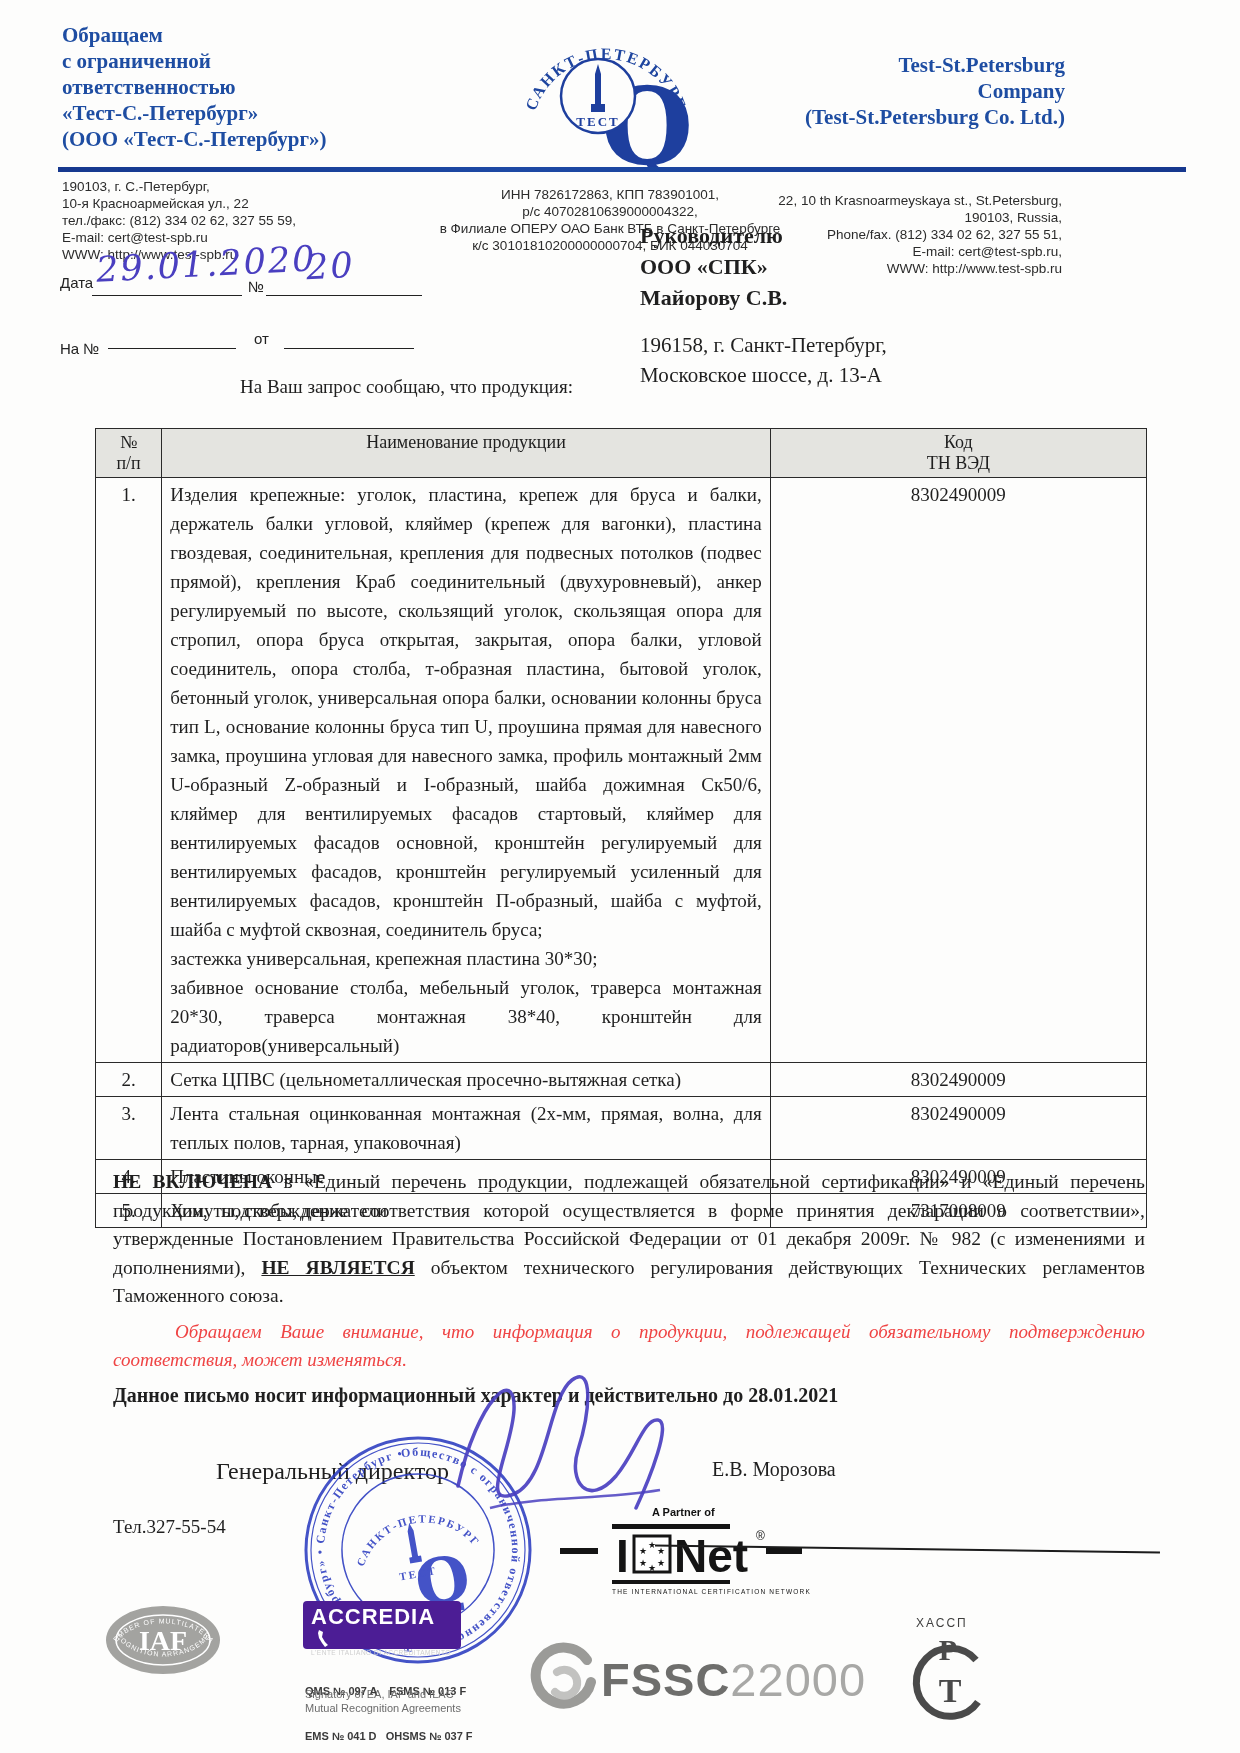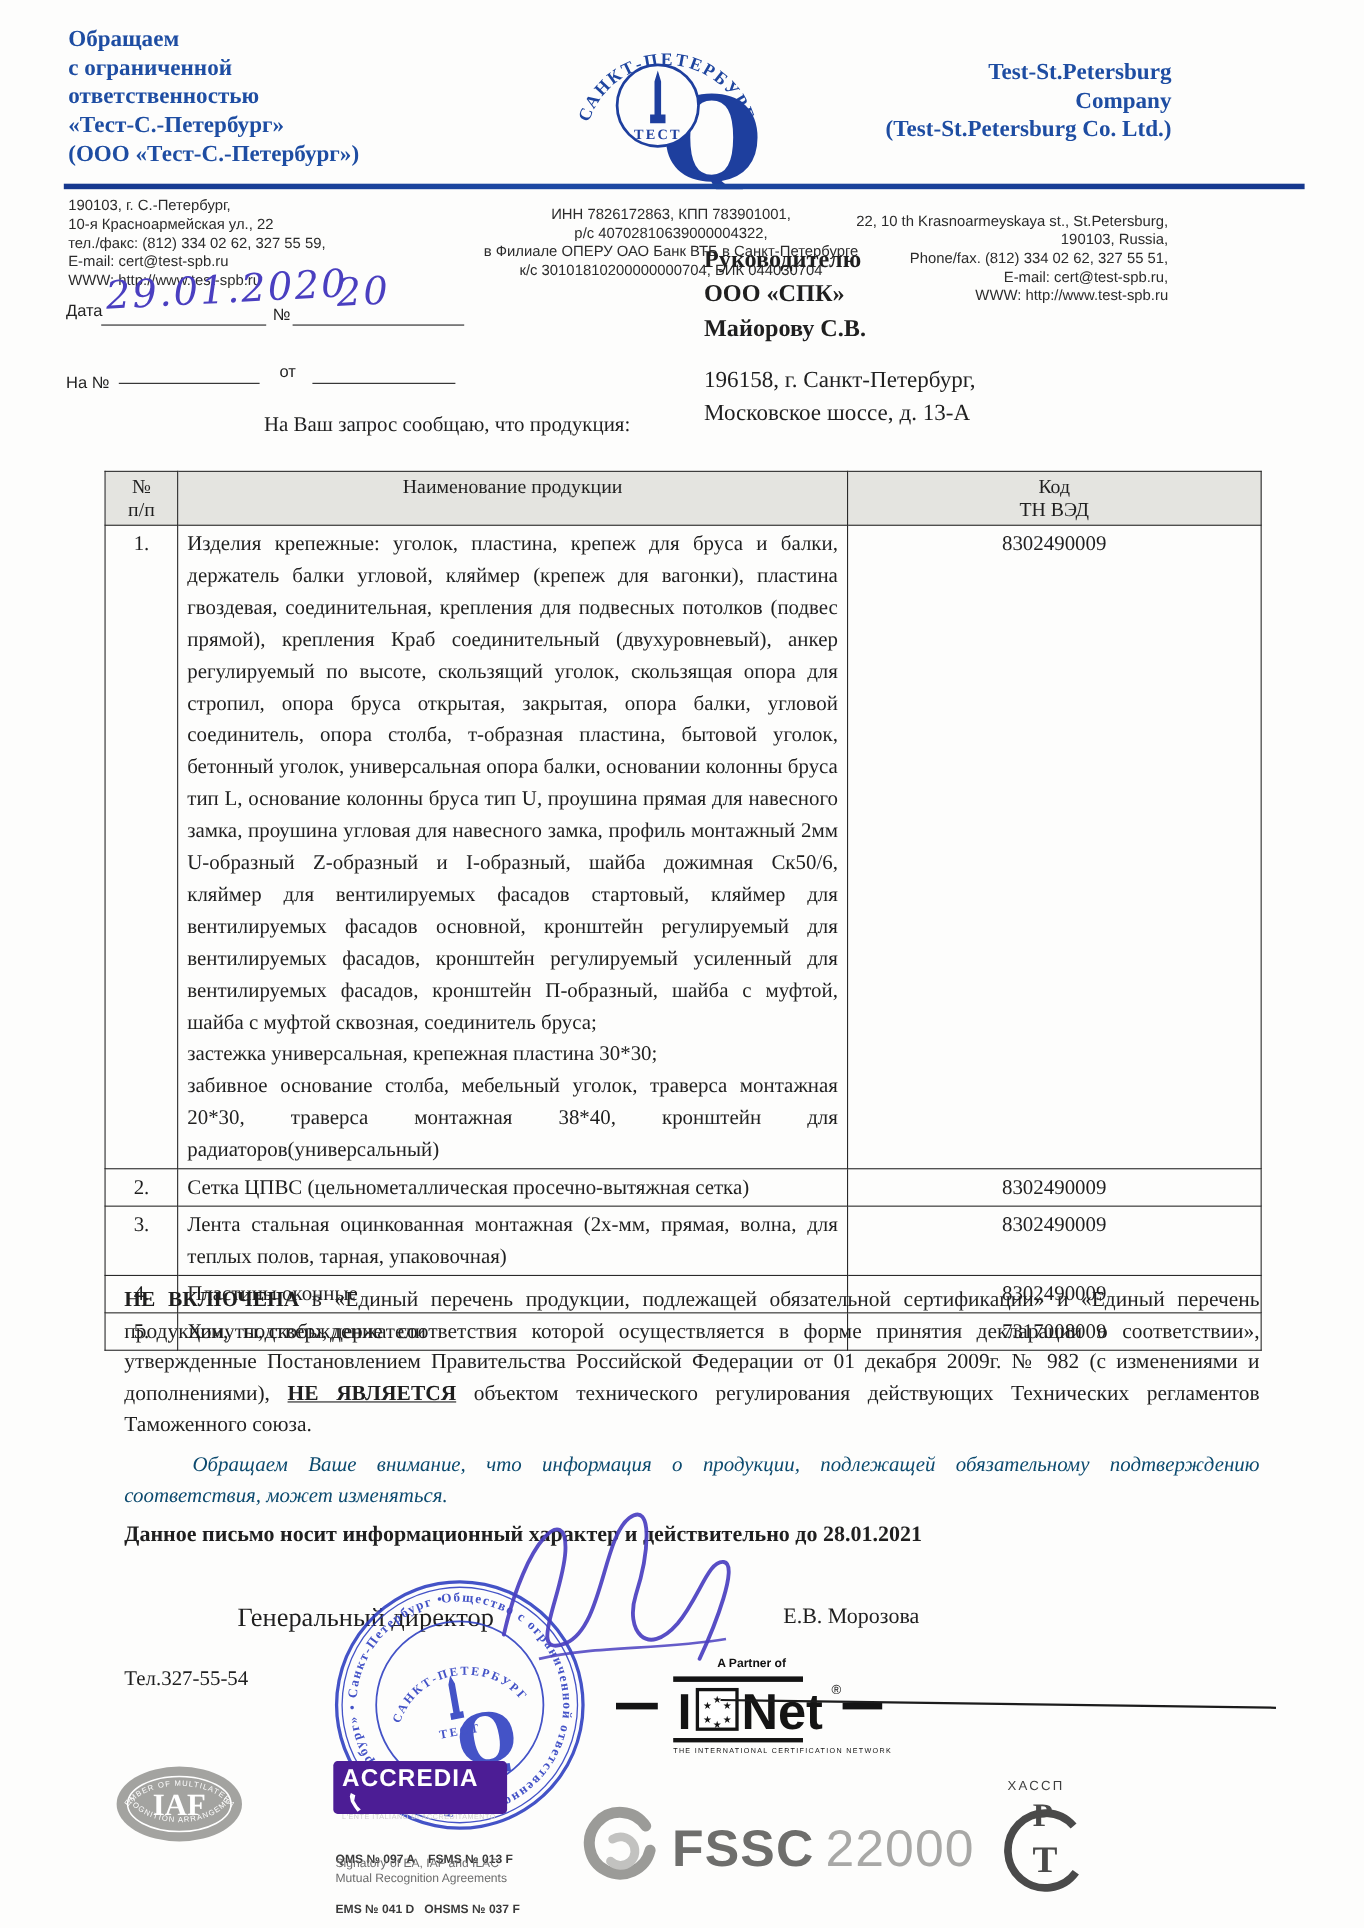--- a/index.html
+++ b/index.html
@@ -28,40 +28,40 @@
              font-size:19px;line-height:29px;}
   table.main td,table.main th{border:1.6px solid #2a2a2a;vertical-align:top;padding:2px 8px;}
   table.main th{background:#e4e4e0;font-weight:normal;font-size:18px;line-height:21px;
                 text-align:center;padding:3px 4px;}
   td.ncell{width:52px;text-align:center;}
   td.namecell{width:620px;text-align:justify;padding:4px 10px 6px 12px;}
   td.codecell{width:380px;text-align:center;}
   
   .p1{left:113px;top:1168px;width:1032px;font-size:19.5px;line-height:28.5px;text-align:justify;}
   .p2{left:113px;top:1318px;width:1032px;font-size:19px;line-height:28px;text-align:justify;
-      font-style:italic;color:#0c4a6e;text-indent:62px;}
+      font-style:italic;color:#ef4444;text-indent:62px;}
   .validity{left:113px;top:1384px;font-size:20px;font-weight:bold;}
   .sig-title{left:196px;top:1458px;font-size:24px;margin-left:20px;}
   .sig-name{left:712px;top:1458px;font-size:20px;}
   .phone{left:113px;top:1516px;font-size:19px;}
   .bold{font-weight:bold;}
   .bold-u{font-weight:bold;text-decoration:underline;}
   
   .partner-of{left:652px;top:1506px;font-family:"Liberation Sans",sans-serif;font-size:11px;
               font-weight:bold;color:#111;}
   .skewline{left:655px;top:1548px;width:505px;height:2px;background:#1c1c1c;transform:rotate(.8deg);}
   .accredia-box{left:303px;top:1601px;width:158px;height:48px;background:#4c1d95;border-radius:4px;
       color:#fff;font-family:"Liberation Sans",sans-serif;padding:4px 8px;box-sizing:border-box;}
   .accredia-name{font-size:22px;font-weight:bold;letter-spacing:1px;line-height:24px;}
   .accredia-sub{font-size:6.5px;color:#cfcfcf;letter-spacing:.5px;}
   .accredia-refs{left:305px;top:1654px;font-family:"Liberation Sans",sans-serif;font-size:11px;
       font-weight:bold;color:#3a3a3a;line-height:15px;white-space:pre;}
   .accredia-note{left:305px;top:1687px;font-family:"Liberation Sans",sans-serif;font-size:11px;
       color:#6b6b6b;line-height:14px;}
-  .fssc{left:527px;top:1642px;display:flex;align-items:center;gap:10px;}
+  .fssc{left:527px;top:1642px;display:flex;align-items:center;}
   .fssc-name{font-family:"Liberation Sans",sans-serif;font-size:47px;font-weight:bold;color:#6e6e6c;letter-spacing:1px;}
   .fssc-num{font-family:"Liberation Sans",sans-serif;font-size:47px;color:#a8a8a6;letter-spacing:1px;}
   .haccp{left:916px;top:1616px;font-family:"Liberation Sans",sans-serif;font-size:12px;
          letter-spacing:2px;color:#3f3f3f;}
   .stamp-wrap{left:298px;top:1430px;transform:rotate(-10deg);opacity:.88;}
   .sig-svg{left:430px;top:1358px;}
 </style>
 </head>
 <body>
 

